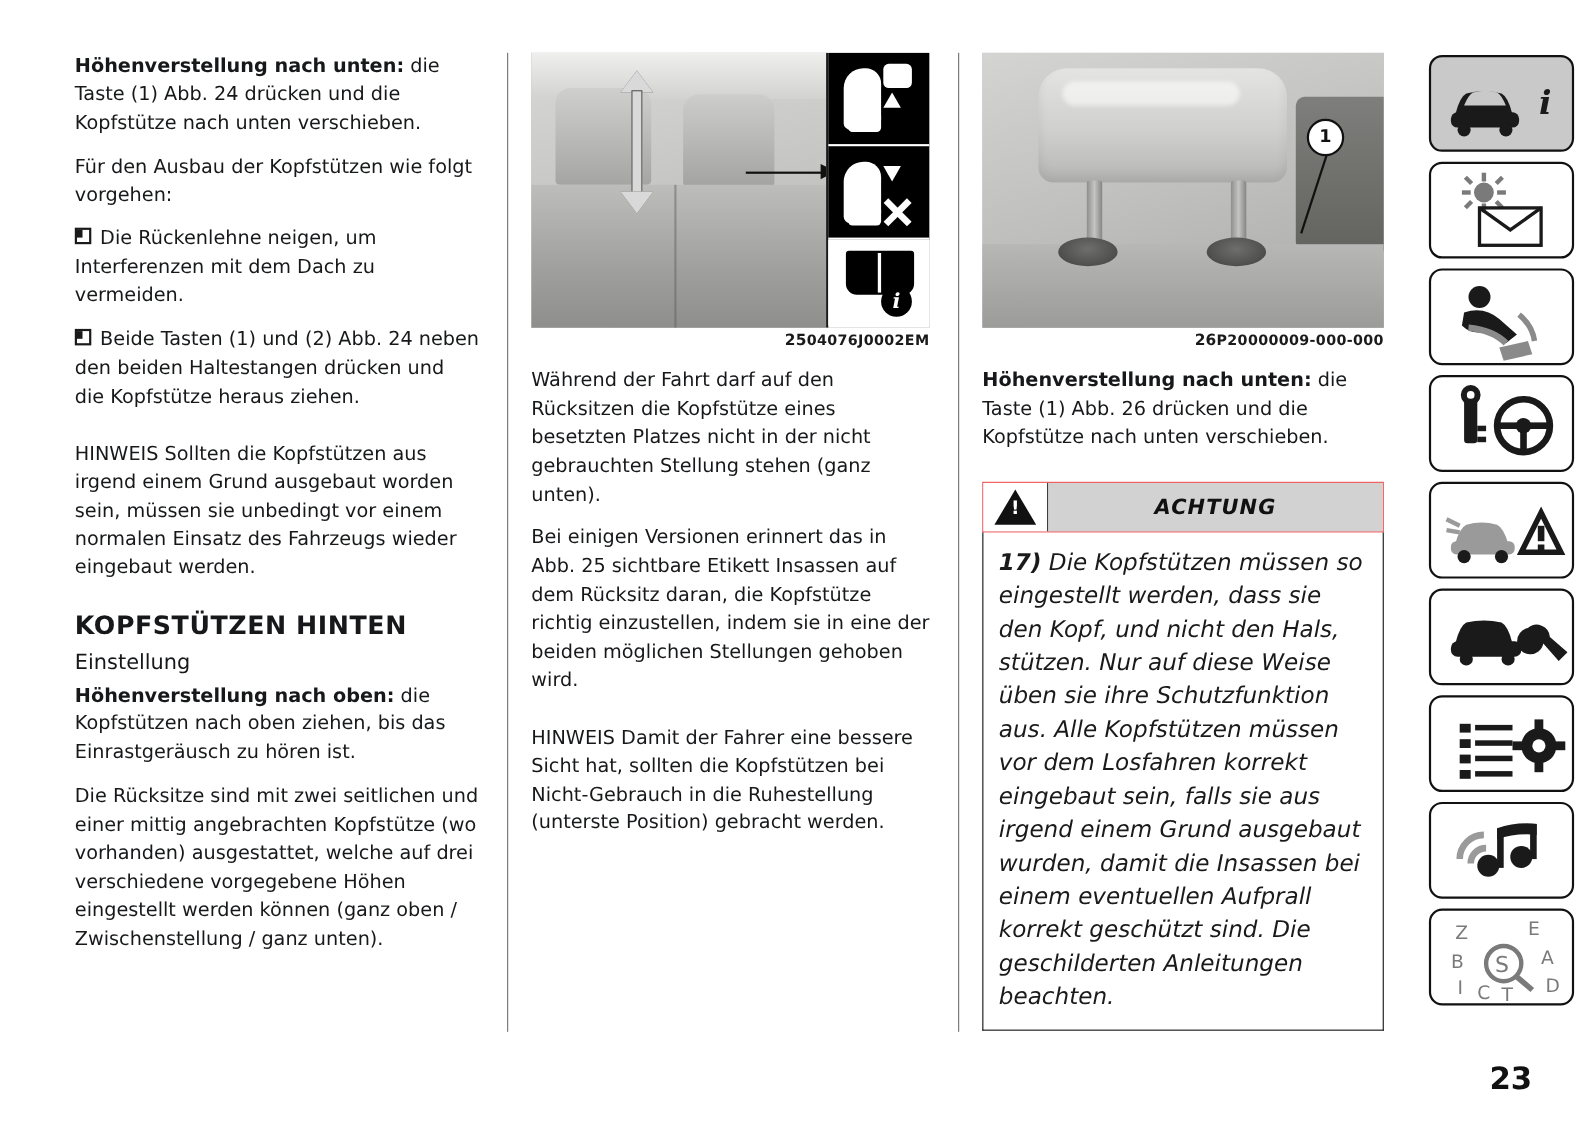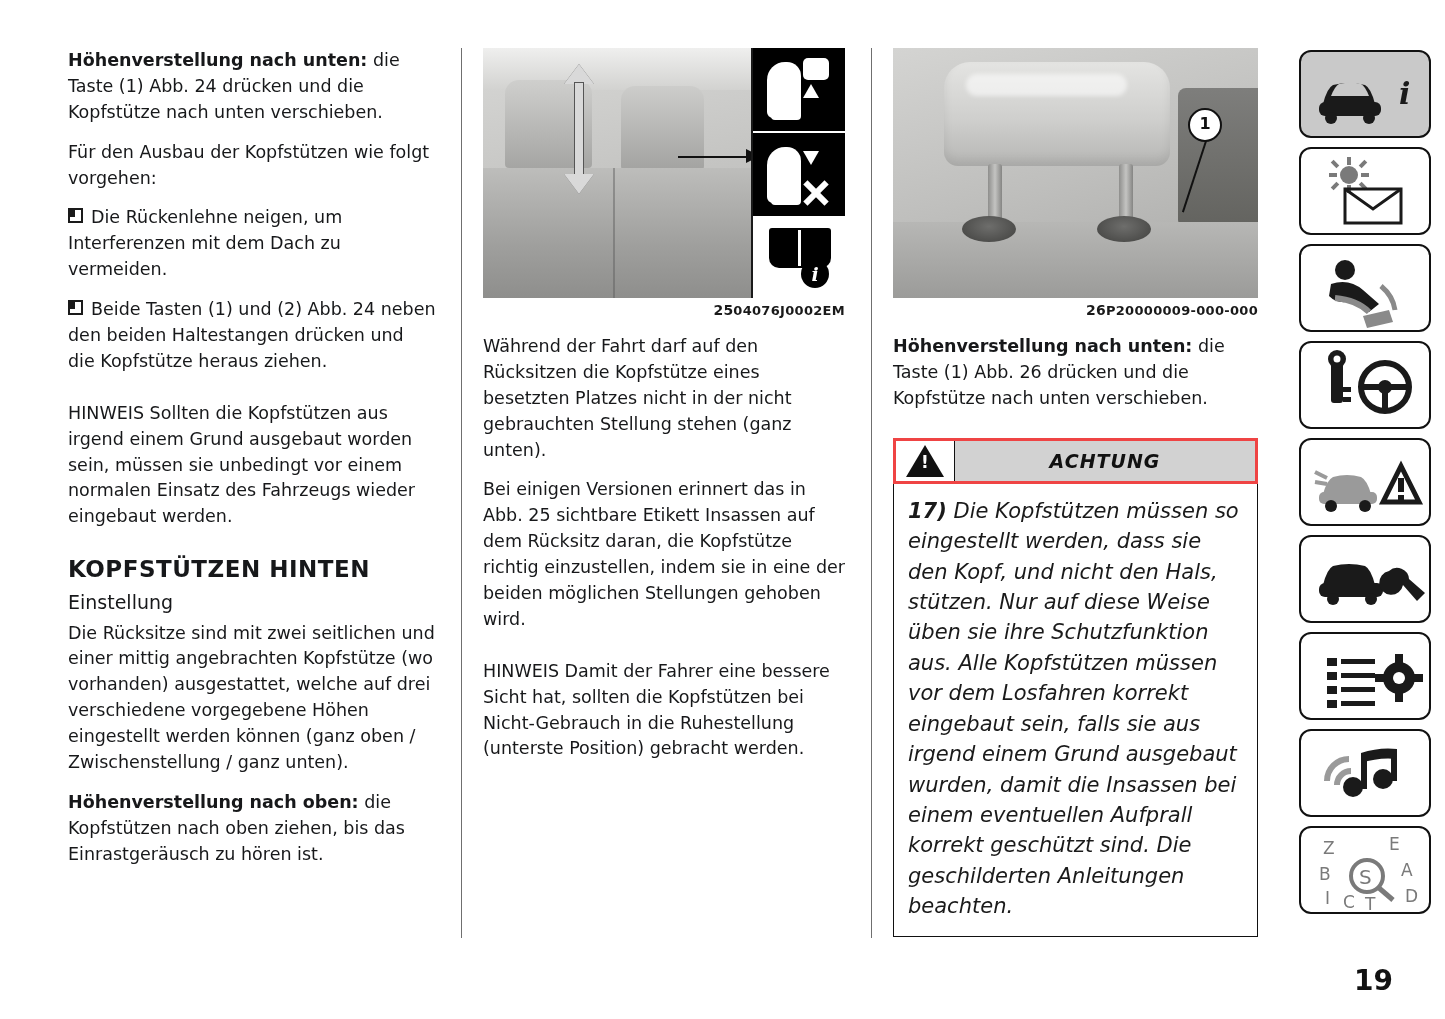--- a/index.html
+++ b/index.html
@@ -275,21 +275,21 @@
   .callout-line {
     position: absolute; right: 50px; top: 90px;
     width: 2px; height: 78px; background: #111;
     transform: rotate(18deg); transform-origin: top center;
   }
 
   
   .warn-wrap { margin-top: 26px; }
   .warn-head {
     display: flex; align-items: stretch;
-    border: 3px solid #ef4444;
+    border: 1px solid #ef4444;
     height: 46px;
     box-sizing: border-box;
     margin-top: 16px;
   }
   .warn-tri {
     width: 58px;
     background: #fff;
     display: flex; align-items: center; justify-content: center;
     border-right: 1px solid #111;
   }
@@ -377,25 +377,25 @@
 
     <p class="bullet-line">
       <span class="sq"></span><span>Beide Tasten (1) und (2) Abb. 24 neben den beiden Haltestangen drücken und die Kopfstütze heraus ziehen.</span>
     </p>
 
     <p style="margin-top:26px">HINWEIS Sollten die Kopfstützen aus irgend einem Grund ausgebaut worden sein, müssen sie unbedingt vor einem normalen Einsatz des Fahrzeugs wieder eingebaut werden.</p>
 
     <p class="section-title" style="margin-top:26px">KOPFSTÜTZEN HINTEN</p>
     <p class="sub-title">Einstellung</p>
 
-    <p>Die Rücksitze sind mit zwei seitlichen und einer mittig angebrachten Kopfstütze (wo vorhanden) ausgestattet, welche auf drei verschiedene vorgegebene Höhen eingestellt werden können (ganz oben / Zwischenstellung / ganz unten).</p>
-
     <p>
       <b>Höhenverstellung nach oben:</b><span> die Kopfstützen nach oben ziehen, bis das Einrastgeräusch zu hören ist.</span>
     </p>
+
+    <p>Die Rücksitze sind mit zwei seitlichen und einer mittig angebrachten Kopfstütze (wo vorhanden) ausgestattet, welche auf drei verschiedene vorgegebene Höhen eingestellt werden können (ganz oben / Zwischenstellung / ganz unten).</p>
   </div>
 
   <div class="col col2">
 
     <div class="figure">
       <div class="photo">
         <div class="f25-bg"></div>
         <div class="f25-window"></div>
         <div class="f25-seatback f25-hr1"></div>
         <div class="f25-seatback f25-hr2"></div>
@@ -600,14 +600,14 @@
         <text x="42" y="80" font-family="DejaVu Sans, sans-serif" font-size="17" fill="#7a7a7a">C</text>
         <text x="64" y="82" font-family="DejaVu Sans, sans-serif" font-size="17" fill="#7a7a7a">T</text>
         <text x="104" y="74" font-family="DejaVu Sans, sans-serif" font-size="17" fill="#7a7a7a">D</text>
         <circle cx="66" cy="48" r="16" fill="none" stroke="#7a7a7a" stroke-width="4"></circle>
         <text x="58" y="56" font-family="DejaVu Sans, sans-serif" font-size="20" fill="#7a7a7a">S</text>
         <path d="M78 60 l14 12" stroke="#7a7a7a" stroke-width="5"></path>
       </svg>
     </div>
   </div>
 
-  <div class="page-number">19</div>
+  <div class="page-number">23</div>
 </div>
 
 </body></html>

